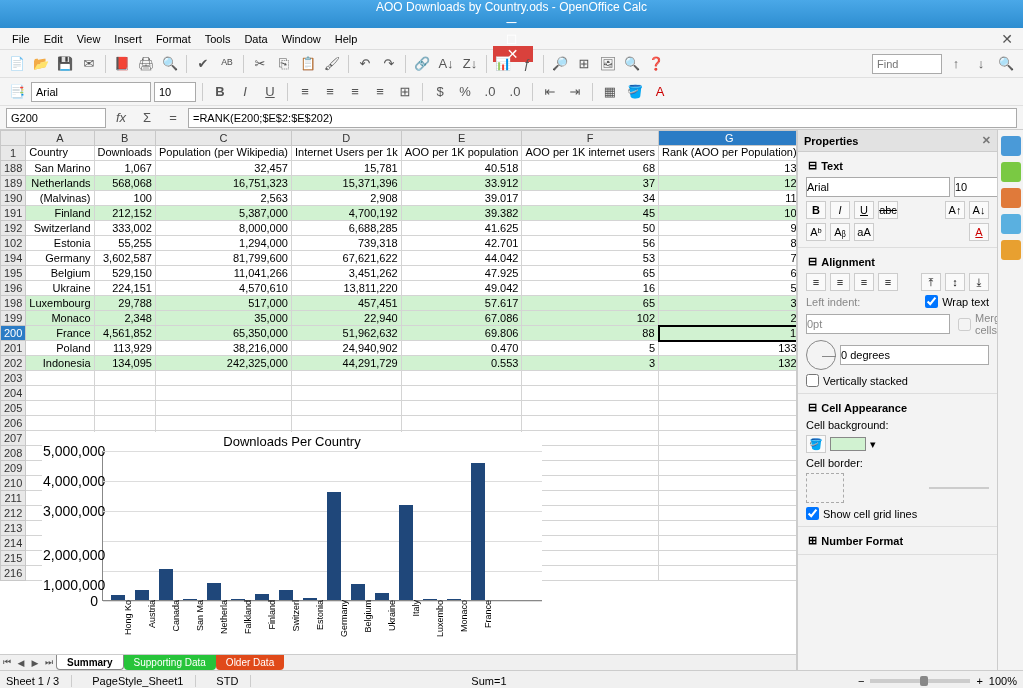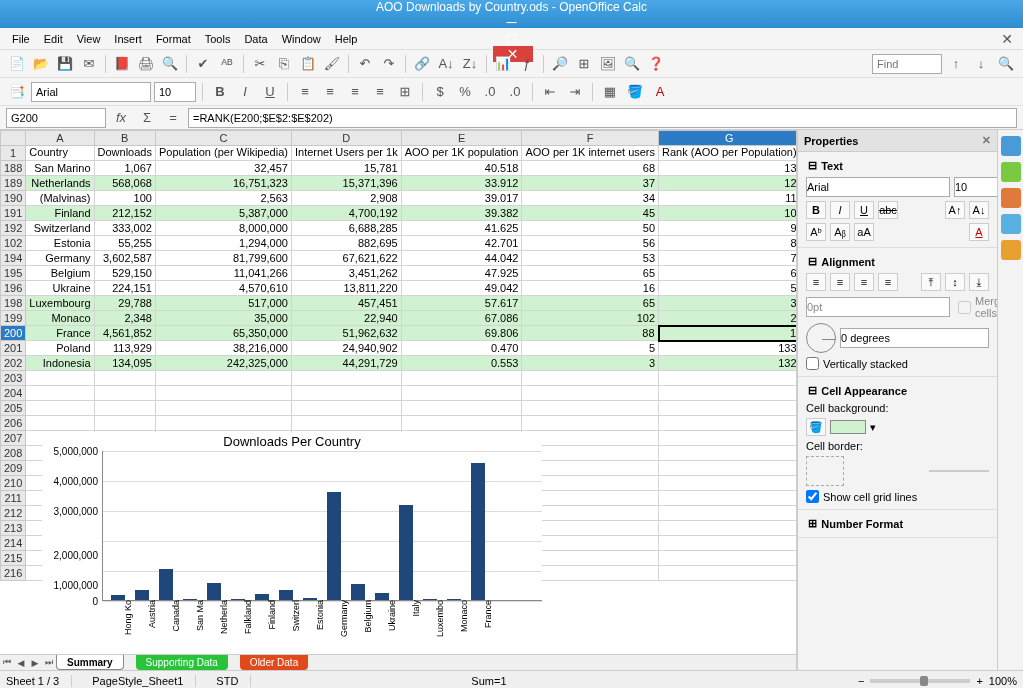--- a/index.html
+++ b/index.html
@@ -42,26 +42,26 @@
 table.sheet td { border: 1px solid #d4d4d4; padding: 0 3px; height: 13px; white-space: nowrap; overflow: hidden; text-align: right; color: #000;}
 table.sheet td.txt { text-align: right; }
 table.sheet tr.hd td { text-align: left; vertical-align: top; height: auto; line-height: 1.1; }
 table.sheet tr.green td { background: #d1f2d1; }
 table.sheet td.selected { border: 2px solid #000; }
 .rowh { width: 30px; text-align: center; }
 
 .chart-embed { position: absolute; left: 42px; top: 302px; width: 500px; height: 200px; background: #fff;}
 .chart-title { text-align: center; font-size: 13px; padding: 2px;}
 .chart-plot { position: relative; height: 150px; margin-left: 60px; border-left: 1px solid #888; border-bottom: 1px solid #888;}
-.chart-y { position: absolute; left: -60px; width: 55px; text-align: right; font-size: 10px; transform: translateY(-50%);}
+.chart-y { position: absolute; left: -60px; width: 55px; text-align: right; font-size: 14px; transform: translateY(-50%);}
 .chart-bar { position: absolute; bottom: 0; width: 14px; background: #1f477a;}
 .chart-x { position: absolute; top: 100%; font-size: 9px; transform-origin: left top; transform: rotate(-90deg) translateX(-100%); white-space: nowrap;}
 
 .hscroll { height: 16px; background: #f0f0f0; border-top: 1px solid #ccc; display: flex; align-items: center;}
-.tab { height: 15px; padding: 0 10px; font-size: 10px; display: flex; align-items: center; border-radius: 0 0 4px 4px; margin-right: 12px;}
+.tab { height: 15px; padding: 0 10px; font-size: 10px; display: flex; align-items: center; border-radius: 0 0 4px 4px; margin-right: 0;}
 .tab.active { background: #fff; border: 1px solid #888; border-top: none; font-weight: bold;}
 .tab.green { background: #27c43a; color: #fff;}
 .tab.red { background: #e04a1a; color: #fff;}
 .nav-btn { width: 14px; height: 14px; font-size: 9px; display: flex; align-items: center; justify-content: center; color: #555;}
 
 .statusbar { height: 20px; background: #f0f0f0; border-top: 1px solid #ccc; display: flex; align-items: center; font-size: 11px; padding: 0 6px; gap: 20px;}
 .statusbar .cell { border-right: 1px solid #ccc; padding-right: 12px;}
 .zoom-slider { margin-left: auto; display: flex; align-items: center; gap: 6px;}
 .slider { width: 100px; height: 4px; background: #ccc; position: relative;}
 .slider .thumb { position: absolute; left: 50%; top: -3px; width: 8px; height: 10px; background: #888; border-radius: 2px;}
@@ -264,21 +264,21 @@
               <td class="">6,688,285</td>
               <td class="">41.625</td>
               <td class="">50</td>
               <td class="">9</td>
             </tr>
             <tr class="">
               <th class="rowh ">102</th>
               <td class="txt ">Estonia</td>
               <td class="">55,255</td>
               <td class="">1,294,000</td>
-              <td class="">882,695</td>
+              <td class="">739,318</td>
               <td class="">42.701</td>
               <td class="">56</td>
               <td class="">8</td>
             </tr>
             <tr class="">
               <th class="rowh ">194</th>
               <td class="txt ">Germany</td>
               <td class="">3,602,587</td>
               <td class="">81,799,600</td>
               <td class="">67,621,622</td>
@@ -603,20 +603,28 @@
         <div class="panel-btn">≡</div>
         <div class="panel-btn">≡</div>
         <div class="panel-btn">≡</div>
         <div class="panel-btn">≡</div>
         <div style="flex:1"></div>
         <div class="panel-btn">⤒</div>
         <div class="panel-btn">↕</div>
         <div class="panel-btn">⤓</div>
       </div>
       <div class="panel-row">
+        <span style="color:#888">Left indent:</span>
+        <div style="flex:1"></div>
+        <label class="chk">
+            <input type="checkbox" checked="" style=""> 
+            <span>Wrap text</span>
+          </label>
+      </div>
+      <div class="panel-row">
         <input class="panel-sel" style="flex: 0 0 60px; color: rgb(136, 136, 136);" value="0pt">
         <div style="flex:1"></div>
         <label class="chk" style="color:#888">
             <input type="checkbox" disabled="" style=""> 
             <span>Merge cells</span>
           </label>
       </div>
       <div class="panel-row">
         <div class="dial"></div>
         <input class="panel-sel" value="0 degrees" style="">

